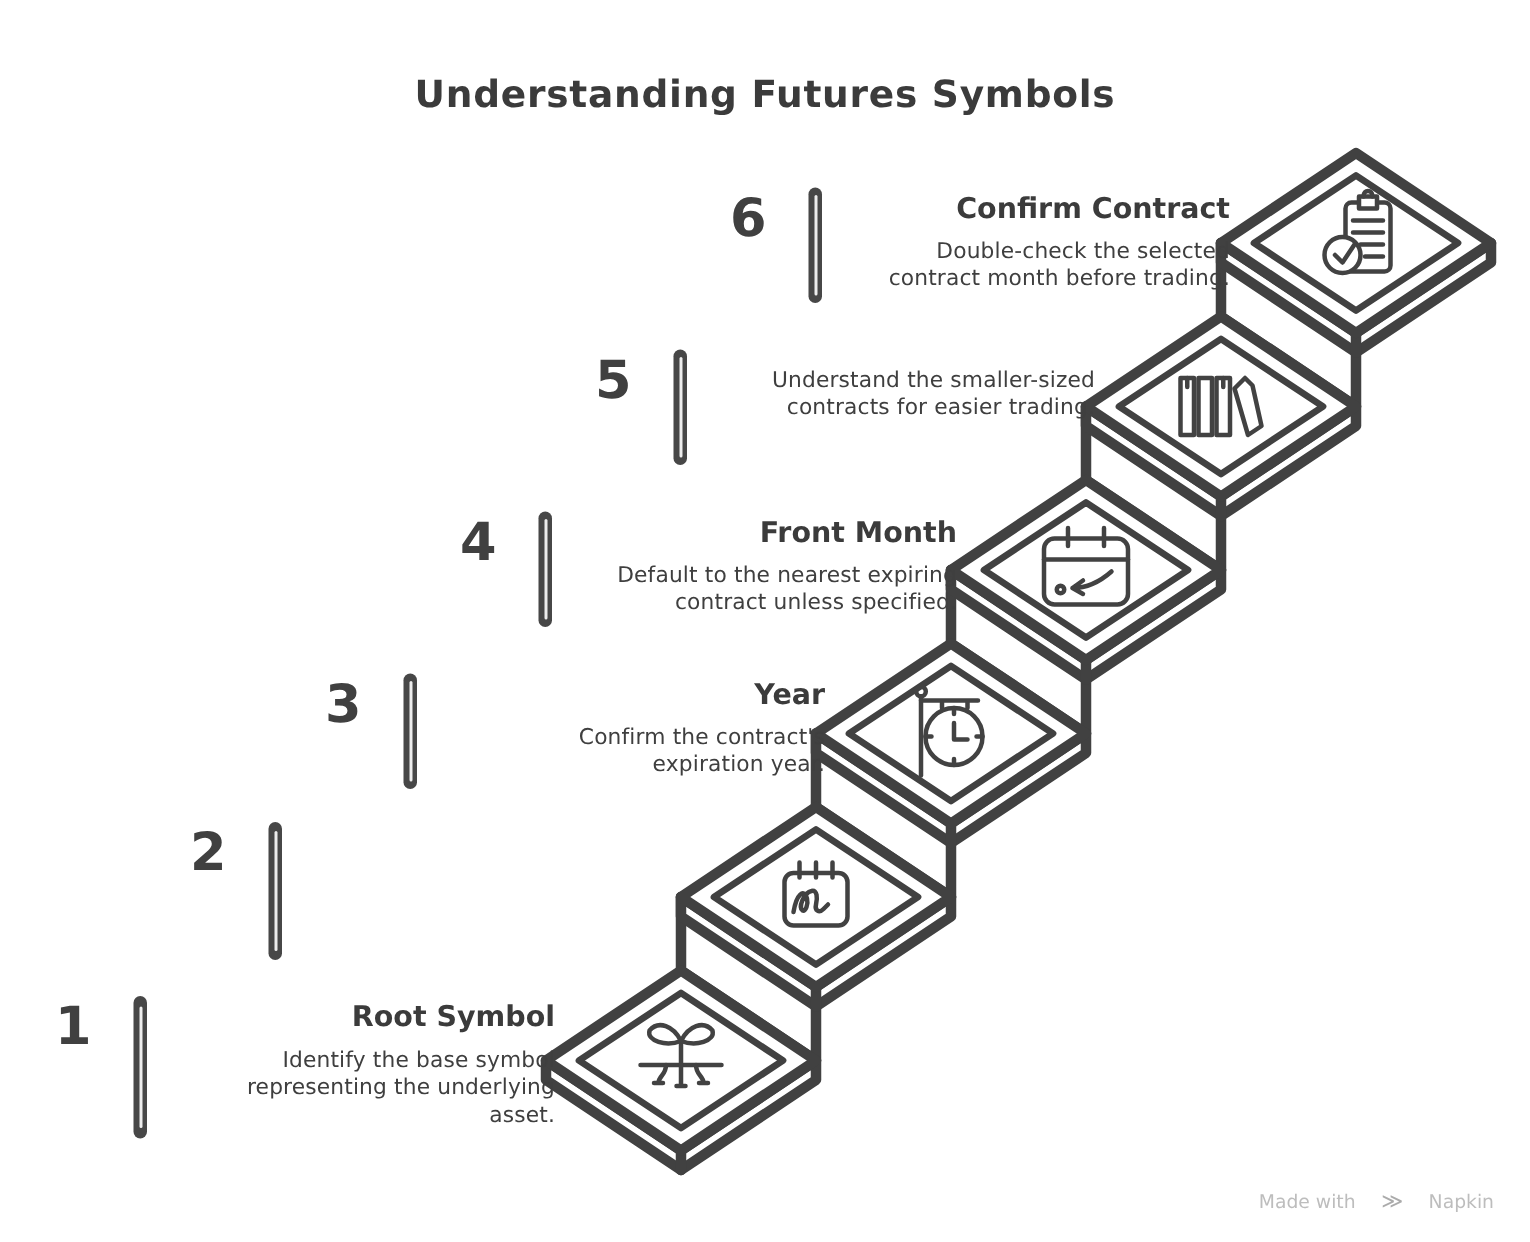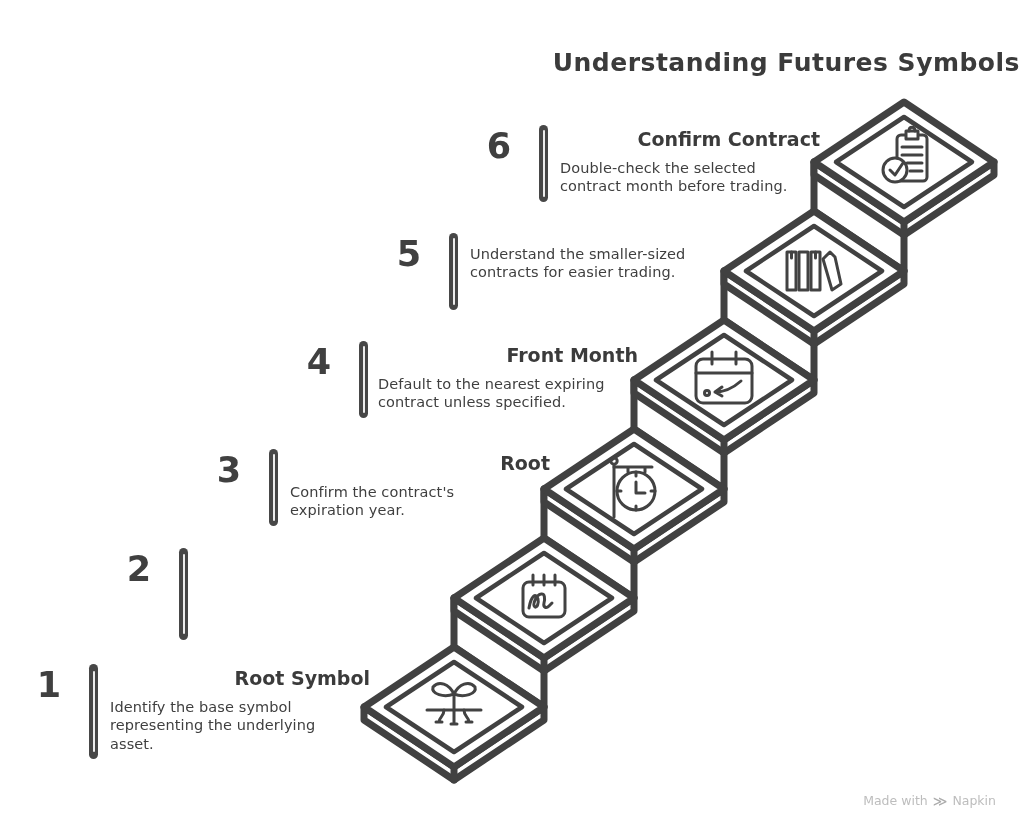--- a/index.html
+++ b/index.html
@@ -1,21 +1,21 @@
 <!DOCTYPE html>
 <html><head>
 <meta charset="utf-8">
 <style>
   html,body{margin:0;padding:0;background:#fff;}
   .canvas{
     position:relative;width:1020px;height:828px;background:#ffffff;overflow:hidden;
     font-family:"DejaVu Sans","Liberation Sans",sans-serif;color:#3d3d3d;
   }
   .title{
-    position:absolute;top:48px;left:0;width:100%;margin:0;text-align:right;
+    position:absolute;top:48px;left:0;width:100%;margin:0;text-align:center;
     font-size:25px;font-weight:bold;letter-spacing:.5px;color:#3b3b3b;
   }
   .stairs{position:absolute;left:0;top:0;}
   .face{fill:#ffffff;stroke:#414141;stroke-width:7;stroke-linejoin:round;}
   .edge{fill:none;stroke:#414141;stroke-width:7;stroke-linecap:round;}
   .inner{fill:none;stroke:#414141;stroke-width:4.5;stroke-linejoin:round;}
   .icon path,.icon rect,.icon circle{fill:none;stroke:#424242;stroke-width:3;stroke-linecap:round;stroke-linejoin:round;}
   .icon .wfill{fill:#ffffff;}
   .label{position:absolute;}
   .num{
@@ -26,24 +26,24 @@
     position:absolute;width:9px;background:#474747;border-radius:5px;
   }
   .bar::after{
     content:"";position:absolute;left:4px;top:7%;width:2px;height:86%;
     background:#fff;border-radius:2px;opacity:.9;
   }
   .txt{position:absolute;width:260px;}
   .step-title{font-size:19px;font-weight:bold;color:#3b3b3b;line-height:1.15;text-align:right;}
   .desc{
     margin-top:8px;font-size:14.5px;line-height:1.27;color:#3f3f3f;
-    white-space:pre-line;letter-spacing:.1px;
+    white-space:pre-line;letter-spacing:.1px;text-align:right;
   }
   .watermark{
-    position:absolute;right:24px;bottom:20px;display:flex;align-items:center;gap:5px;
+    position:absolute;right:24px;bottom:20px;display:flex;align-items:center;gap:17px;
     font-size:12.5px;color:#bdbdbd;
   }
   .wm-logo{font-size:14px;color:#ababab;line-height:1;}
 </style>
 </head>
 <body>
 
 <div class="canvas">
 
   <h1 class="title">Understanding Futures Symbols</h1>
@@ -160,21 +160,21 @@
     <div class="num" style="left:91px;top:552px;">2</div>
     <div class="bar" style="left:179px;top:548px;height:92px;"></div>
     <div class="txt" style="left:200px;top:552px;">
     </div>
   </div>
 
   <div class="label">
     <div class="num" style="left:181px;top:453px;">3</div>
     <div class="bar" style="left:269px;top:449px;height:77px;"></div>
     <div class="txt" style="left:290px;top:453px;">
-      <div class="step-title">Root</div>
+      <div class="step-title">Year</div>
       <div class="desc">Confirm the contract's
 expiration year.</div>
     </div>
   </div>
 
   <div class="label">
     <div class="num" style="left:271px;top:345px;">4</div>
     <div class="bar" style="left:359px;top:341px;height:77px;"></div>
     <div class="txt" style="left:378px;top:345px;">
       <div class="step-title">Front Month</div>

